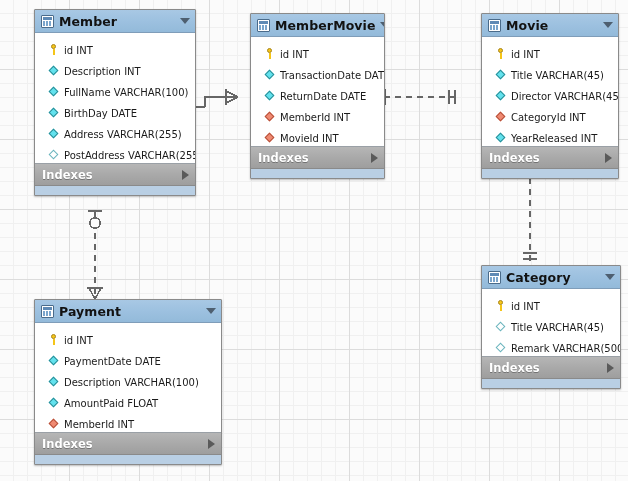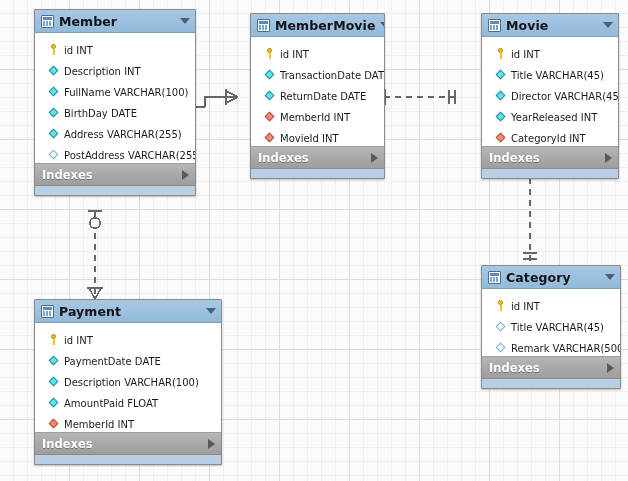--- a/index.html
+++ b/index.html
@@ -352,29 +352,29 @@
           <span>Title VARCHAR(45)</span>
         </div>
         <div class="col-row">
           <span class="col-ico">
             <span class="dia col"></span>
           </span>
           <span>Director VARCHAR(45)</span>
         </div>
         <div class="col-row">
           <span class="col-ico">
+            <span class="dia fk"></span>
+          </span>
+          <span>CategoryId INT</span>
+        </div>
+        <div class="col-row">
+          <span class="col-ico">
             <span class="dia col"></span>
           </span>
           <span>YearReleased INT</span>
-        </div>
-        <div class="col-row">
-          <span class="col-ico">
-            <span class="dia fk"></span>
-          </span>
-          <span>CategoryId INT</span>
         </div>
       </div>
       <div class="tbl-indexes">
         <span class="idx-label">Indexes</span>
         <span class="idx-caret"></span>
       </div>
       <div class="tbl-foot"></div>
     </div>
     <div class="table-box" style="left: 461px; top: 265px; width: 140px;">
       <div class="tbl-header">

